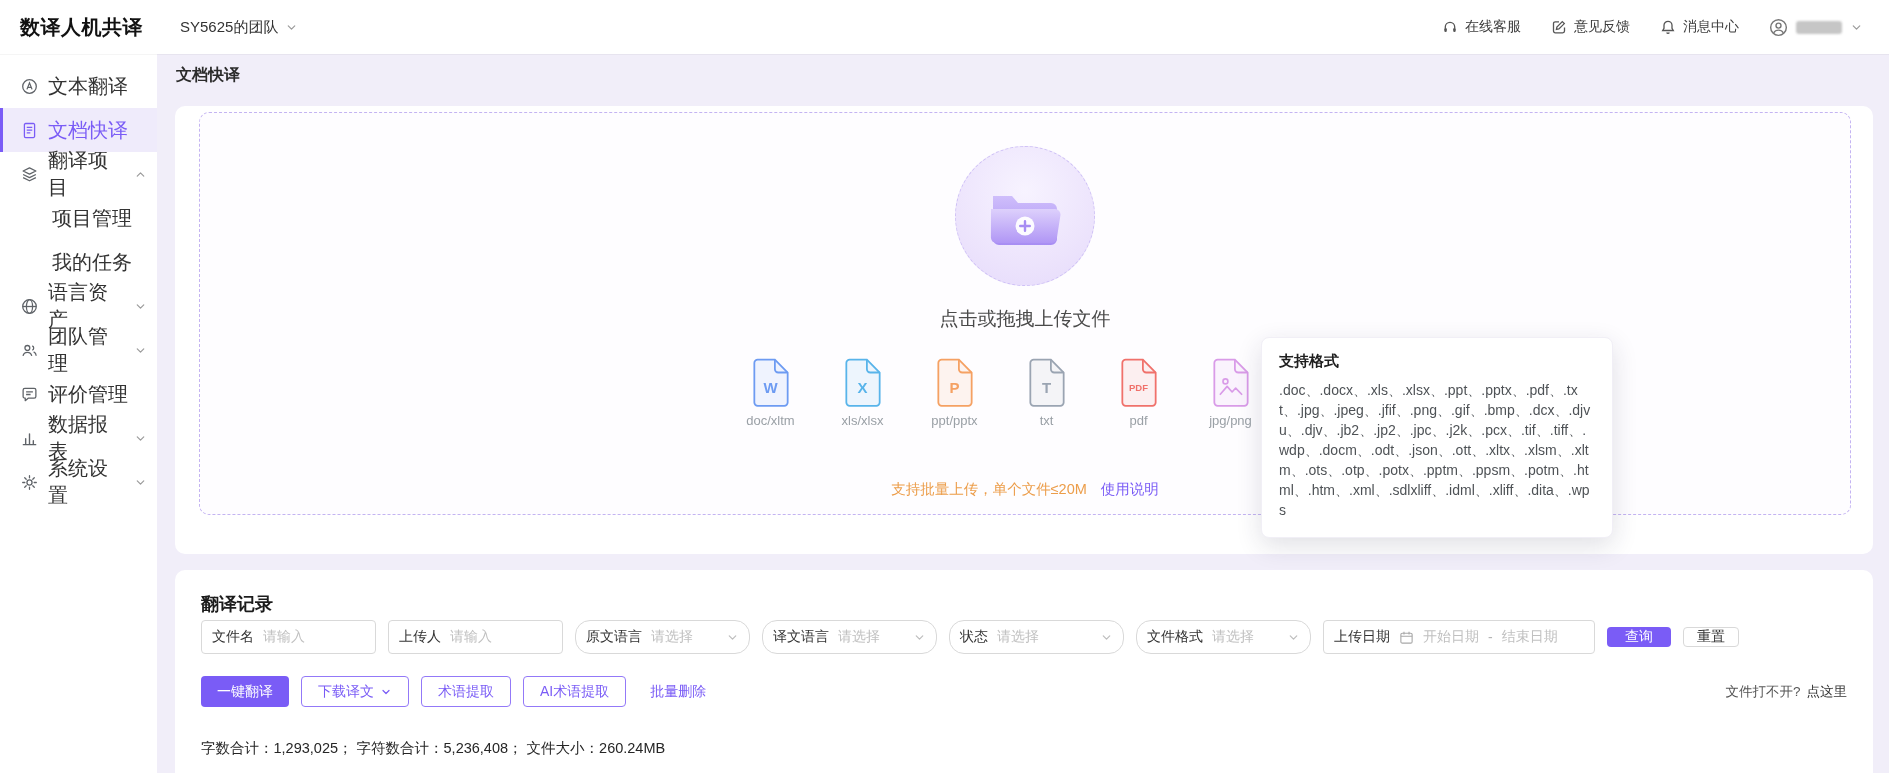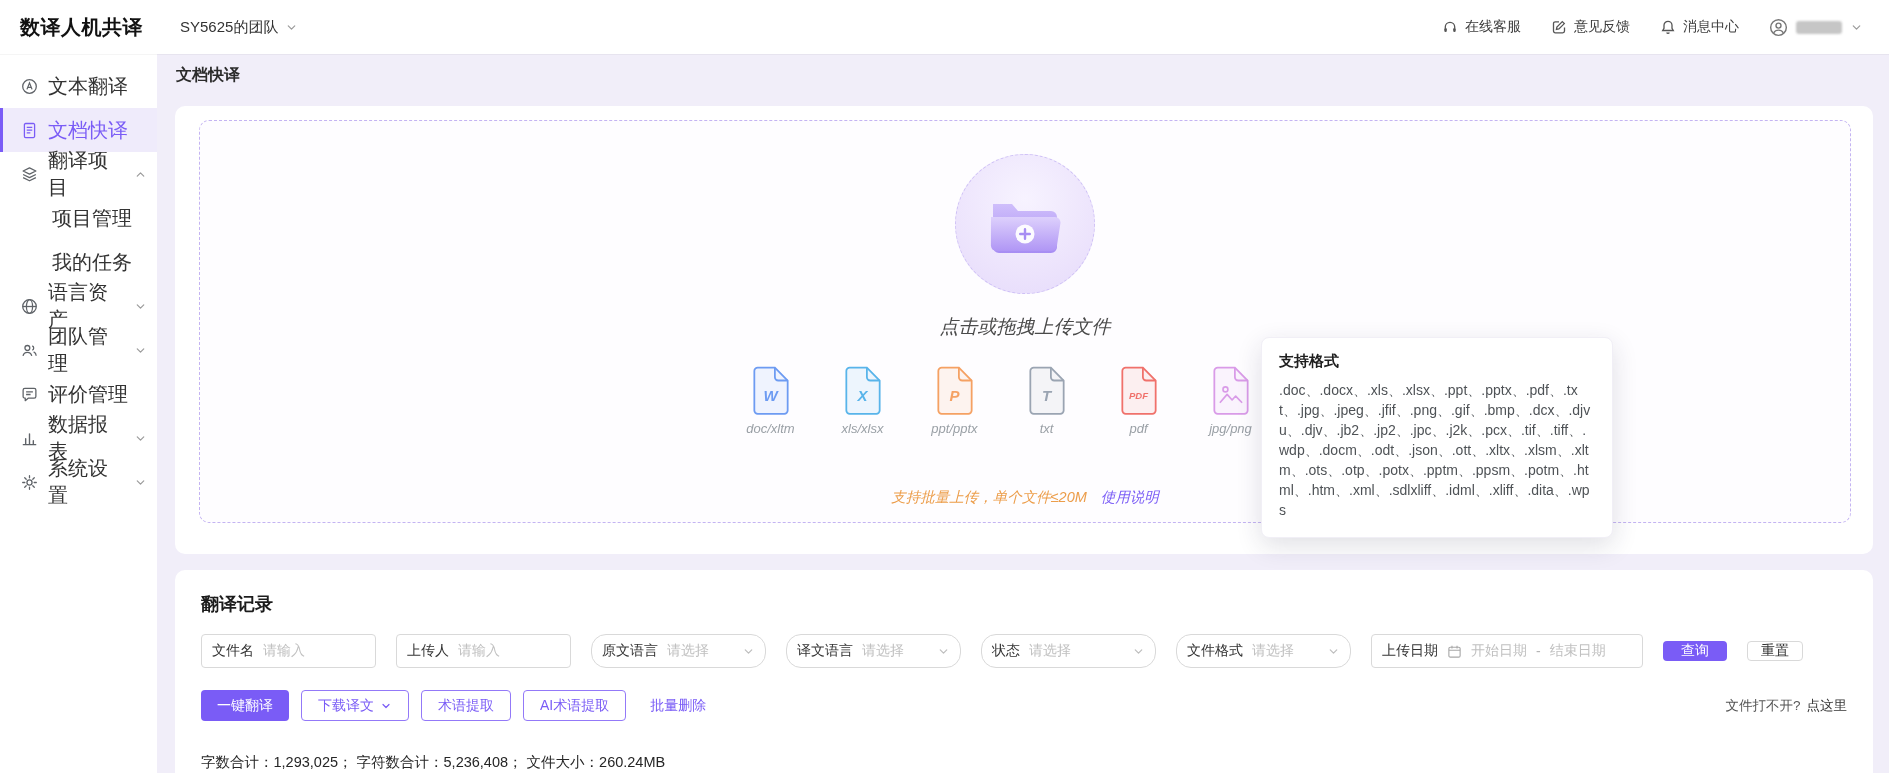--- a/index.html
+++ b/index.html
@@ -45,25 +45,24 @@
   
   .main{ position:absolute; top:54px; left:157px; right:0; bottom:0; }
   .breadcrumb{ height:42px; display:flex; align-items:center; padding-left:19px;
     font-size:16px; font-weight:600; color:#2b2b2b; }
 
   .upload-card{
     position:relative; margin:10px 16px 0 18px; height:448px;
     background:#fff; border-radius:10px;
   }
   .dropzone{
-    position:absolute; left:24px; right:22px; top:14px; height:403px;
+    position:absolute; left:24px; right:22px; top:6px; height:403px;
     border:1px dashed #c4b4f2; border-radius:10px;
     display:flex; flex-direction:column; align-items:center; cursor:pointer;
     background:#fefdff;
-    font-style:italic;
   }
   .folder-wrap{
     margin-top:33px; width:140px; height:140px; border-radius:50%;
     border:1px dashed #cfc1f6;
     background:radial-gradient(circle at 50% 32%, #f7f3ff 0%, #ece3fc 65%, #e5dafb 100%);
     display:flex; align-items:center; justify-content:center;
   }
   .upload-text{ margin-top:20px; font-size:19px; color:#4a4a4a; }
   .types-row{ margin-top:26px; display:flex; align-items:flex-start; gap:26px; }
   .ftype{ position:relative; width:66px; display:flex; flex-direction:column; align-items:center; }
@@ -90,21 +89,21 @@
   }
   .format-tooltip .t-title{ font-size:15px; font-weight:700; color:#1f1f1f; margin-bottom:9px; }
   .format-tooltip .t-body{ font-size:14px; line-height:1.43; color:#4e5256; word-break:break-all; }
 
   
   .records-card{
     margin:16px 16px 0 18px; min-height:240px;
     background:#fff; border-radius:10px; padding:22px 26px 20px;
   }
   .records-title{ font-size:18px; font-weight:700; color:#1c1c1c; }
-  .filter-row{ margin-top:18px; display:flex; align-items:center; gap:20px; }
+  .filter-row{ margin-top:4px; display:flex; align-items:center; gap:12px; }
   .fbox{
     height:34px; border:1px solid #d9d9d9; border-radius:4px; background:#fff;
     display:flex; align-items:center; padding:0 10px; gap:9px; font-size:14px; cursor:text;
   }
   .fbox.sel{ cursor:pointer; }
   .fbox .flabel{ color:#333; white-space:nowrap; }
   .fbox .fph{ color:#c0c0c0; white-space:nowrap; }
   .fbox .chev{ margin-left:auto; color:#bdbdbd; }
   .fbox.w-input{ width:175px; }
   .fbox.w-select{ width:175px;border-radius:15px; }

